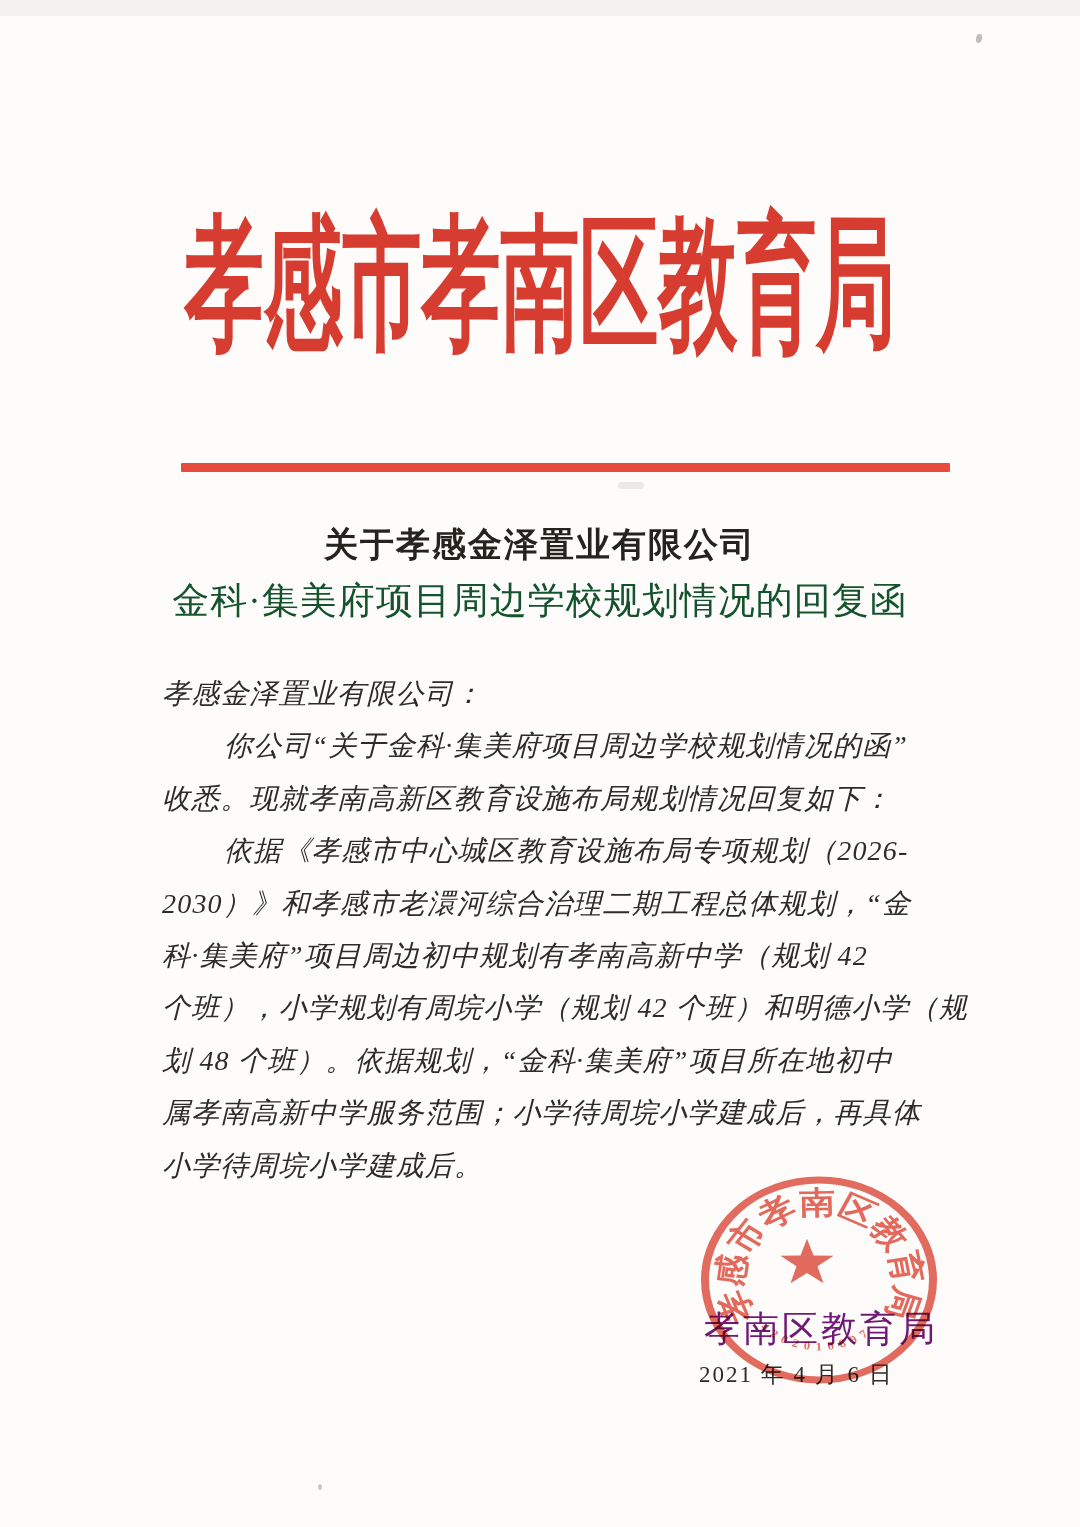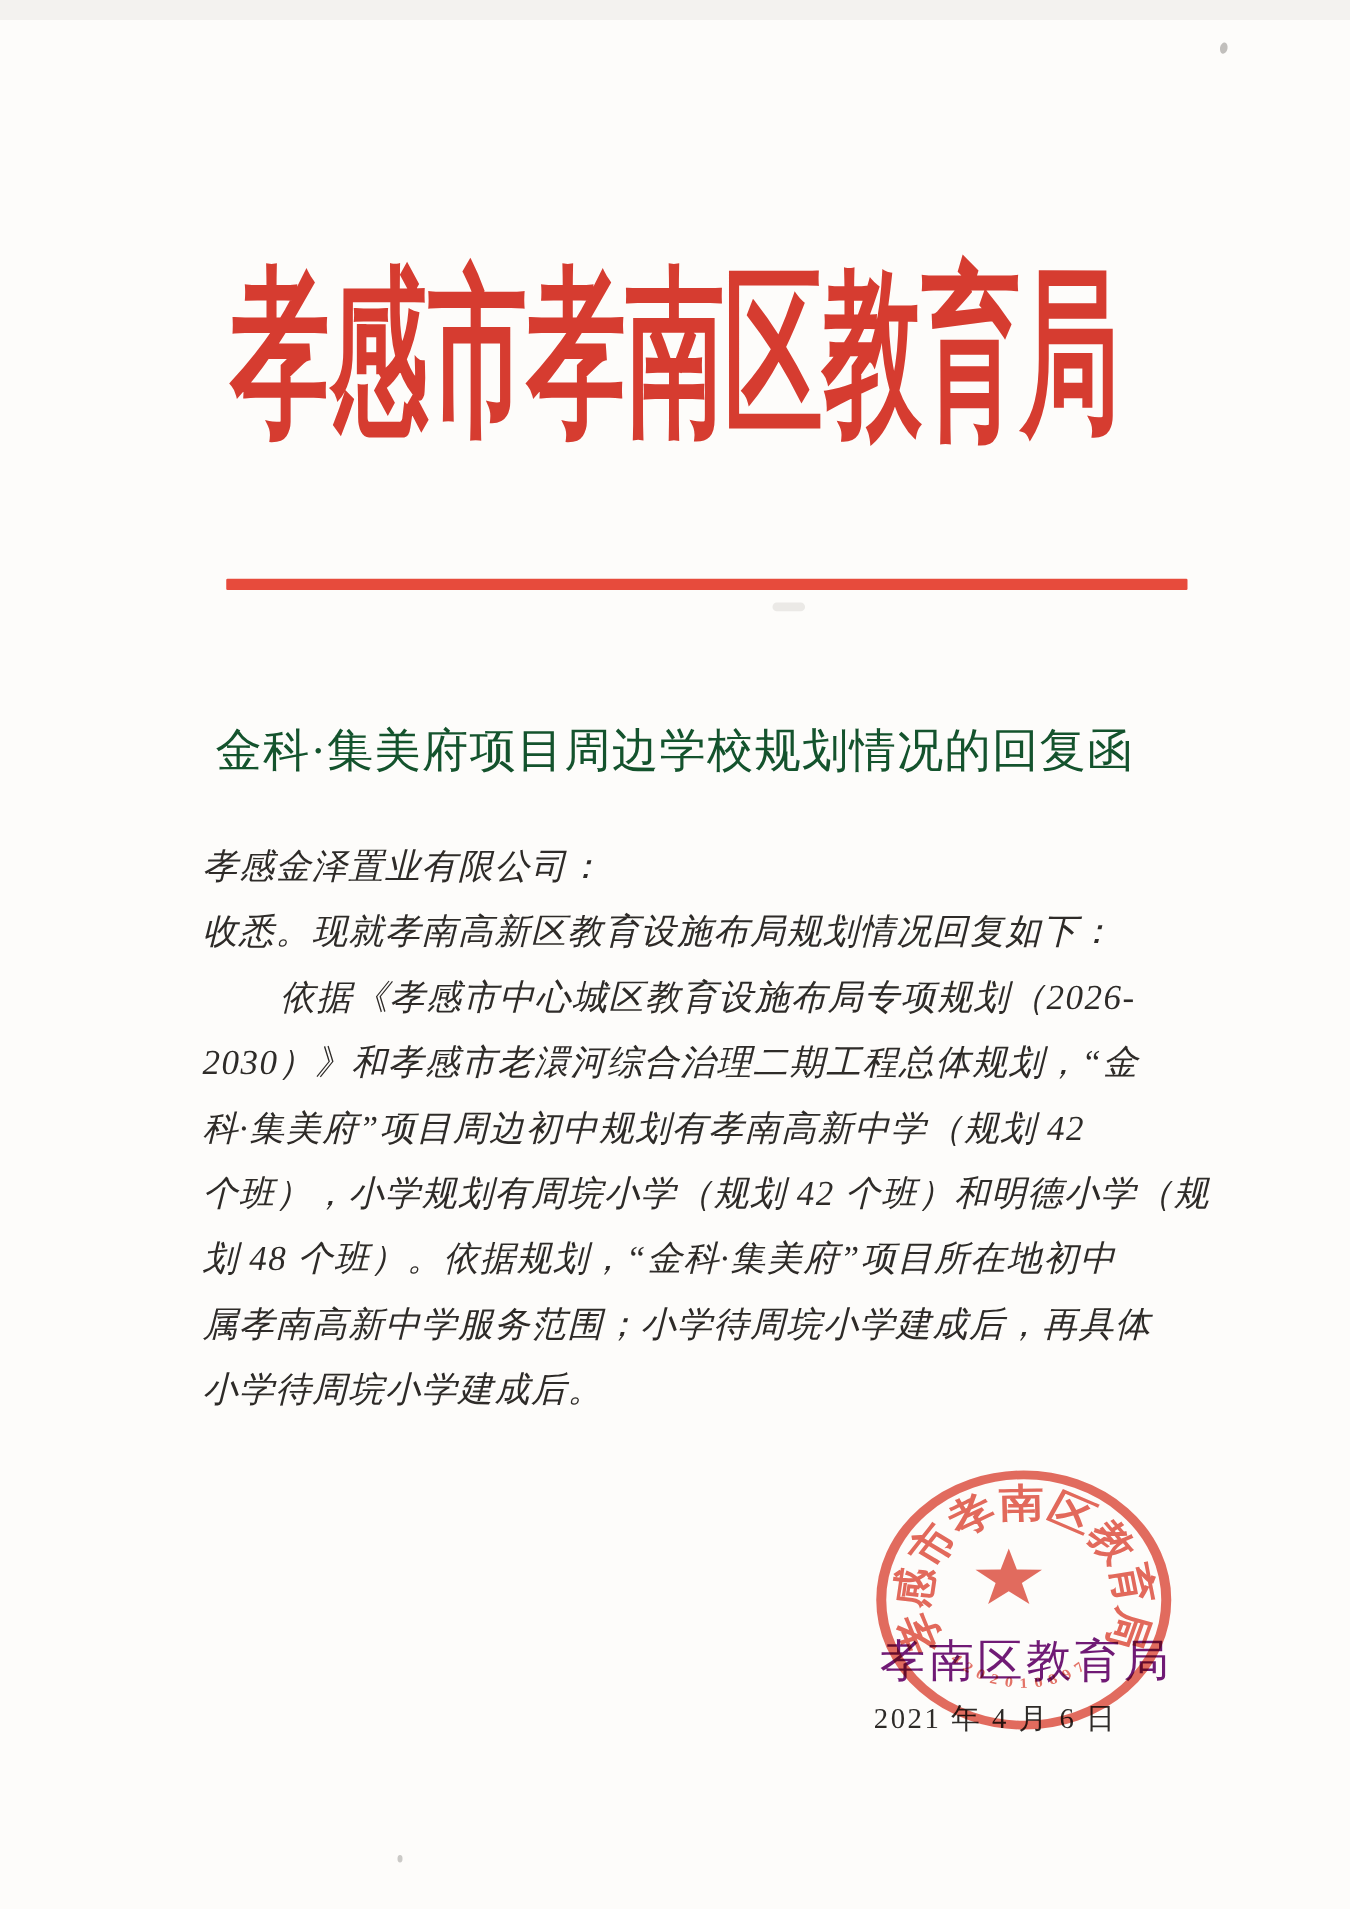--- a/index.html
+++ b/index.html
@@ -68,24 +68,26 @@
 </style>
 </head>
 <body>
 
 <div class="page">
 
   <div class="letterhead">孝感市孝南区教育局</div>
 
   <div class="divider"></div>
 
+  <div class="title1">关于孝感金泽置业有限公司</div>
   <div class="title2">金科·集美府项目周边学校规划情况的回复函</div>
 
   <div class="body-text">
     <div class="line">孝感金泽置业有限公司：</div>
+    <div class="line indent">你公司“关于金科·集美府项目周边学校规划情况的函”</div>
     <div class="line">收悉。现就孝南高新区教育设施布局规划情况回复如下：</div>
     <div class="line indent">依据《孝感市中心城区教育设施布局专项规划（2026-</div>
     <div class="line">2030）》和孝感市老澴河综合治理二期工程总体规划，“金</div>
     <div class="line">科·集美府”项目周边初中规划有孝南高新中学（规划 42</div>
     <div class="line">个班），小学规划有周垸小学（规划 42 个班）和明德小学（规</div>
     <div class="line">划 48 个班）。依据规划，“金科·集美府”项目所在地初中</div>
     <div class="line">属孝南高新中学服务范围；小学待周垸小学建成后，再具体</div>
     <div class="line">小学待周垸小学建成后。</div>
   </div>
 

